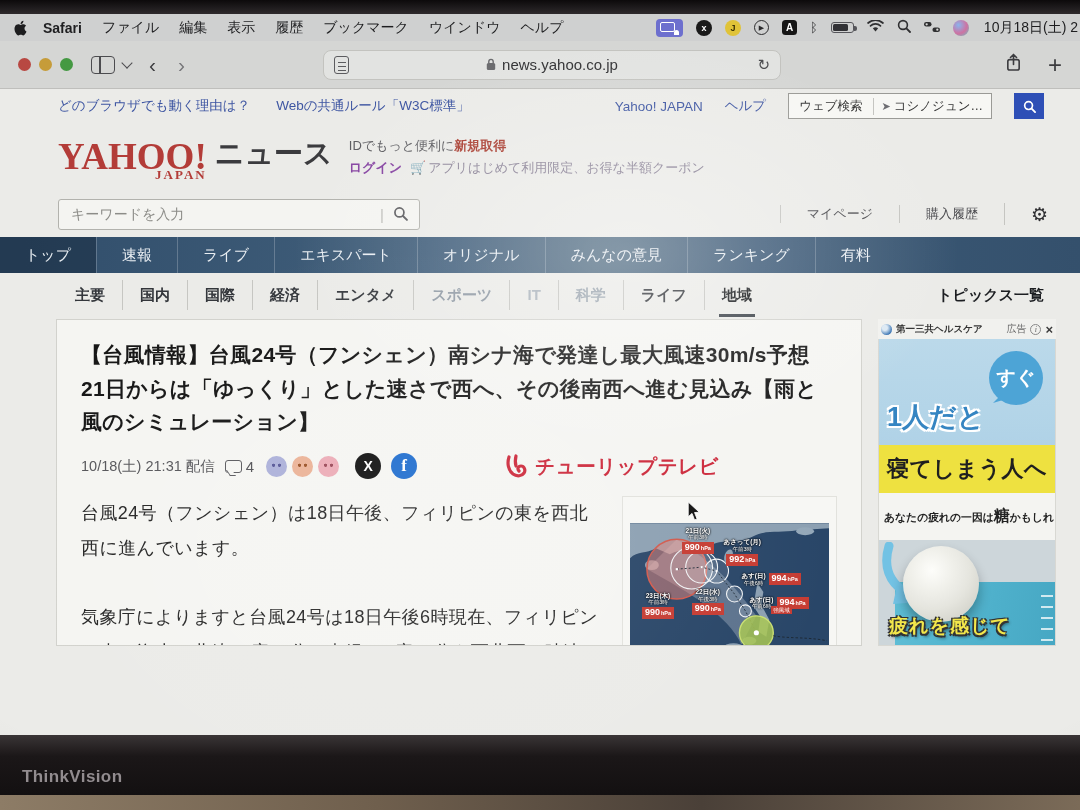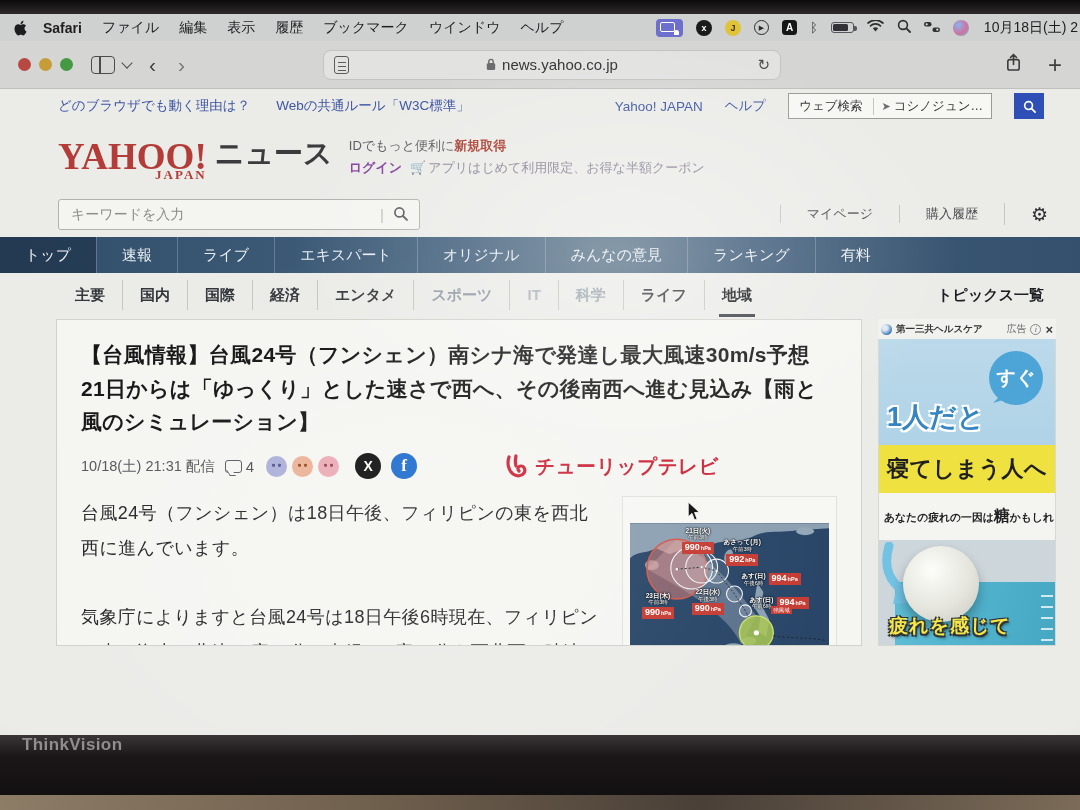--- a/index.html
+++ b/index.html
@@ -5,21 +5,21 @@
   * { margin:0; padding:0; box-sizing:border-box; }
   html,body { width:1080px; height:810px; overflow:hidden; background:#111;
     font-family:"Liberation Sans","DejaVu Sans",sans-serif; }
   .photo { position:relative; width:1080px; height:810px; background:#141112; overflow:hidden; }
 
   
   .bezel-top { position:absolute; top:0; left:0; right:0; height:14px;
     background:linear-gradient(#0c0a0b,#2e2a2c); }
   .bezel-bottom { position:absolute; top:735px; left:0; right:0; height:60px;
     background:linear-gradient(#3a3536,#1b1718 35%,#131011); }
-  .brand { position:absolute; left:22px; top:0; color:#928c8f; font-size:17px;
+  .brand { position:absolute; left:22px; top:32px; color:#928c8f; font-size:17px;
     font-weight:700; letter-spacing:.4px; }
   .floor { position:absolute; top:795px; left:0; right:0; height:15px;
     background:linear-gradient(90deg,#8d7c66,#6f5f4d 35%,#4a4038 65%,#7b6b58); }
 
   
   .screen { position:absolute; top:14px; left:0; width:1080px; height:721px;
     background:#e9e9e6; filter:saturate(.92); }
   .glare { position:absolute; inset:0; pointer-events:none; z-index:60;
     background:
       radial-gradient(ellipse 520px 330px at 58% 33%, rgba(255,255,255,.32), rgba(255,255,255,0) 64%),

